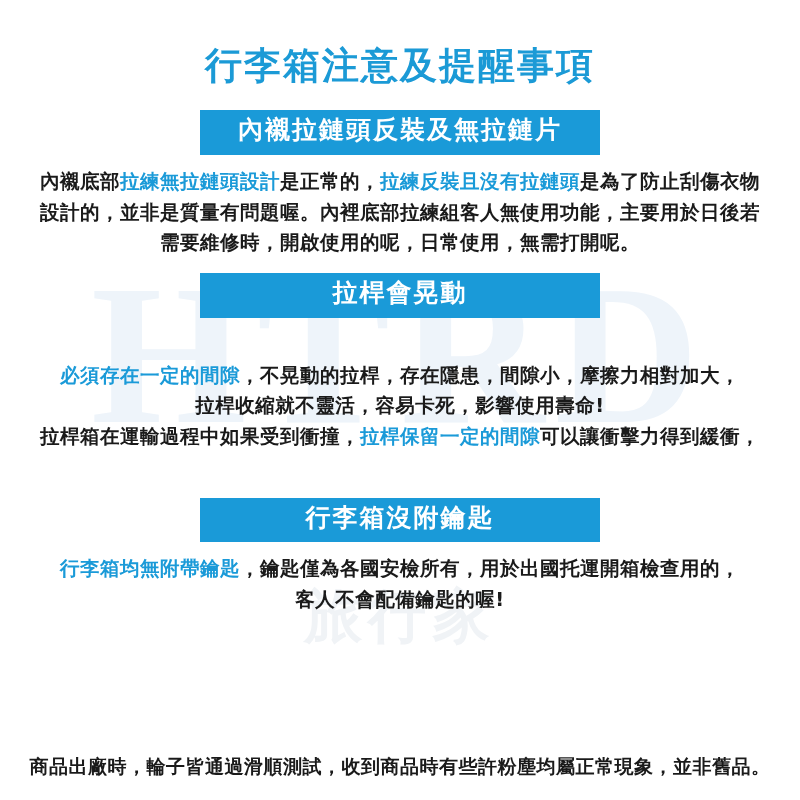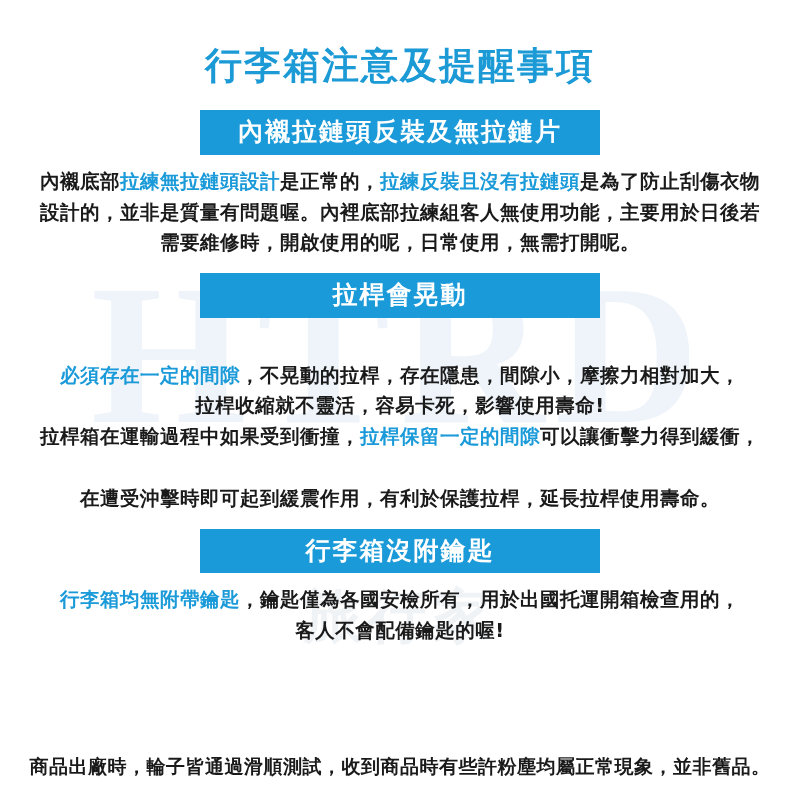--- a/index.html
+++ b/index.html
@@ -77,21 +77,21 @@
     margin: 14px 0 22px 0;
   }
   .section {
     margin-bottom: 4px;
   }
   .band {
     display: block;
     margin: 0 auto;
     background: #1a9ad8;
     color: #ffffff;
-    font-family: Liberation Serif, serif;
+    font-family: Liberation Mono, monospace;
     font-size: 25px;
     font-weight: bold;
     letter-spacing: 2px;
     line-height: 1.1;
     padding: 8px 22px 9px 22px;
     width: 400px;
     box-sizing: border-box;
   }
   .para {
     font-family: "DejaVu Sans", sans-serif;
@@ -148,21 +148,20 @@
     </div>
 
     <div class="section">
       <div class="band">拉桿會晃動</div>
       <div class="para">
         <br>
         <span><span class="hl">必須存在一定的間隙</span><span>，不晃動的拉桿，存在隱患，間隙小，摩擦力相對加大，</span></span><br>
         <span>拉桿收縮就不靈活，容易卡死，影響使用壽命!</span><br>
         <span><span>拉桿箱在運輸過程中如果受到衝撞，</span><span class="hl">拉桿保留一定的間隙</span><span>可以讓衝擊力得到緩衝，</span></span><br>
         <br>
-        <span>在遭受沖擊時即可起到緩震作用，有利於保護拉桿，延長拉桿使用壽命。</span>
       </div>
     </div>
 
     <div class="section">
       <div class="band">行李箱沒附鑰匙</div>
       <div class="para p-tight">
         <span><span class="hl">行李箱均無附帶鑰匙</span><span>，鑰匙僅為各國安檢所有，用於出國托運開箱檢查用的，</span></span><br>
         <span>客人不會配備鑰匙的喔!</span>
       </div>
     </div>

